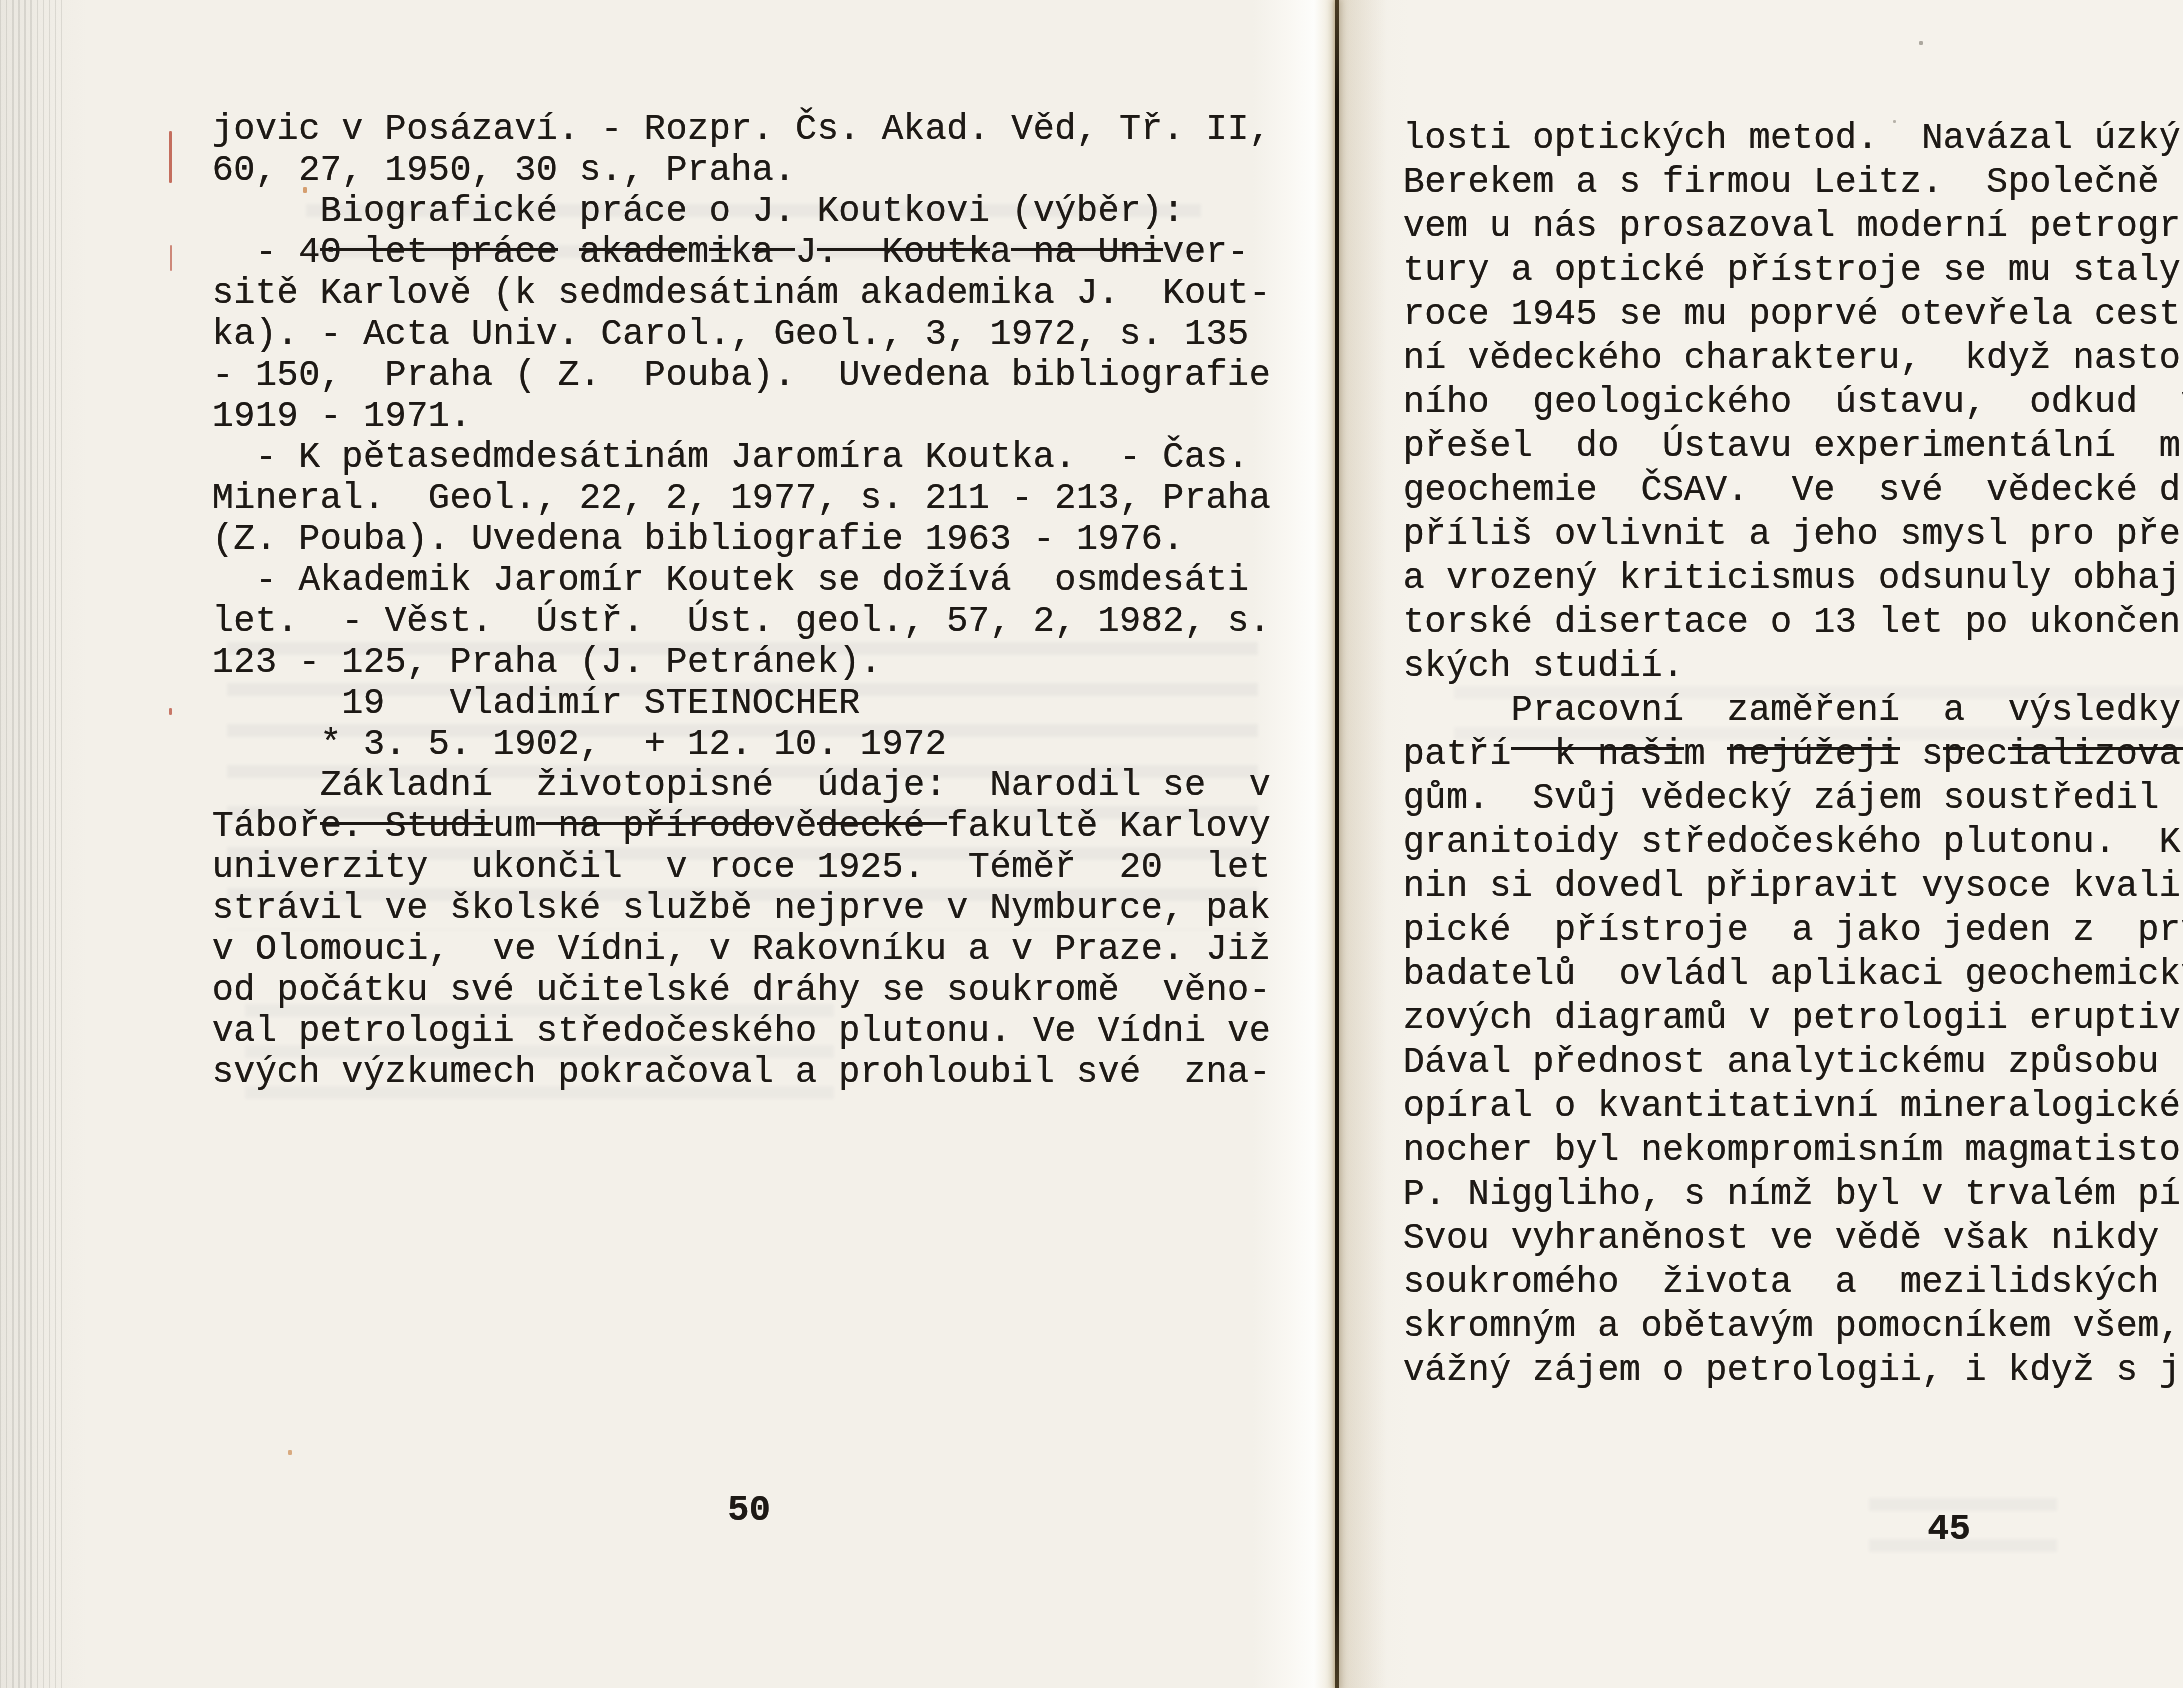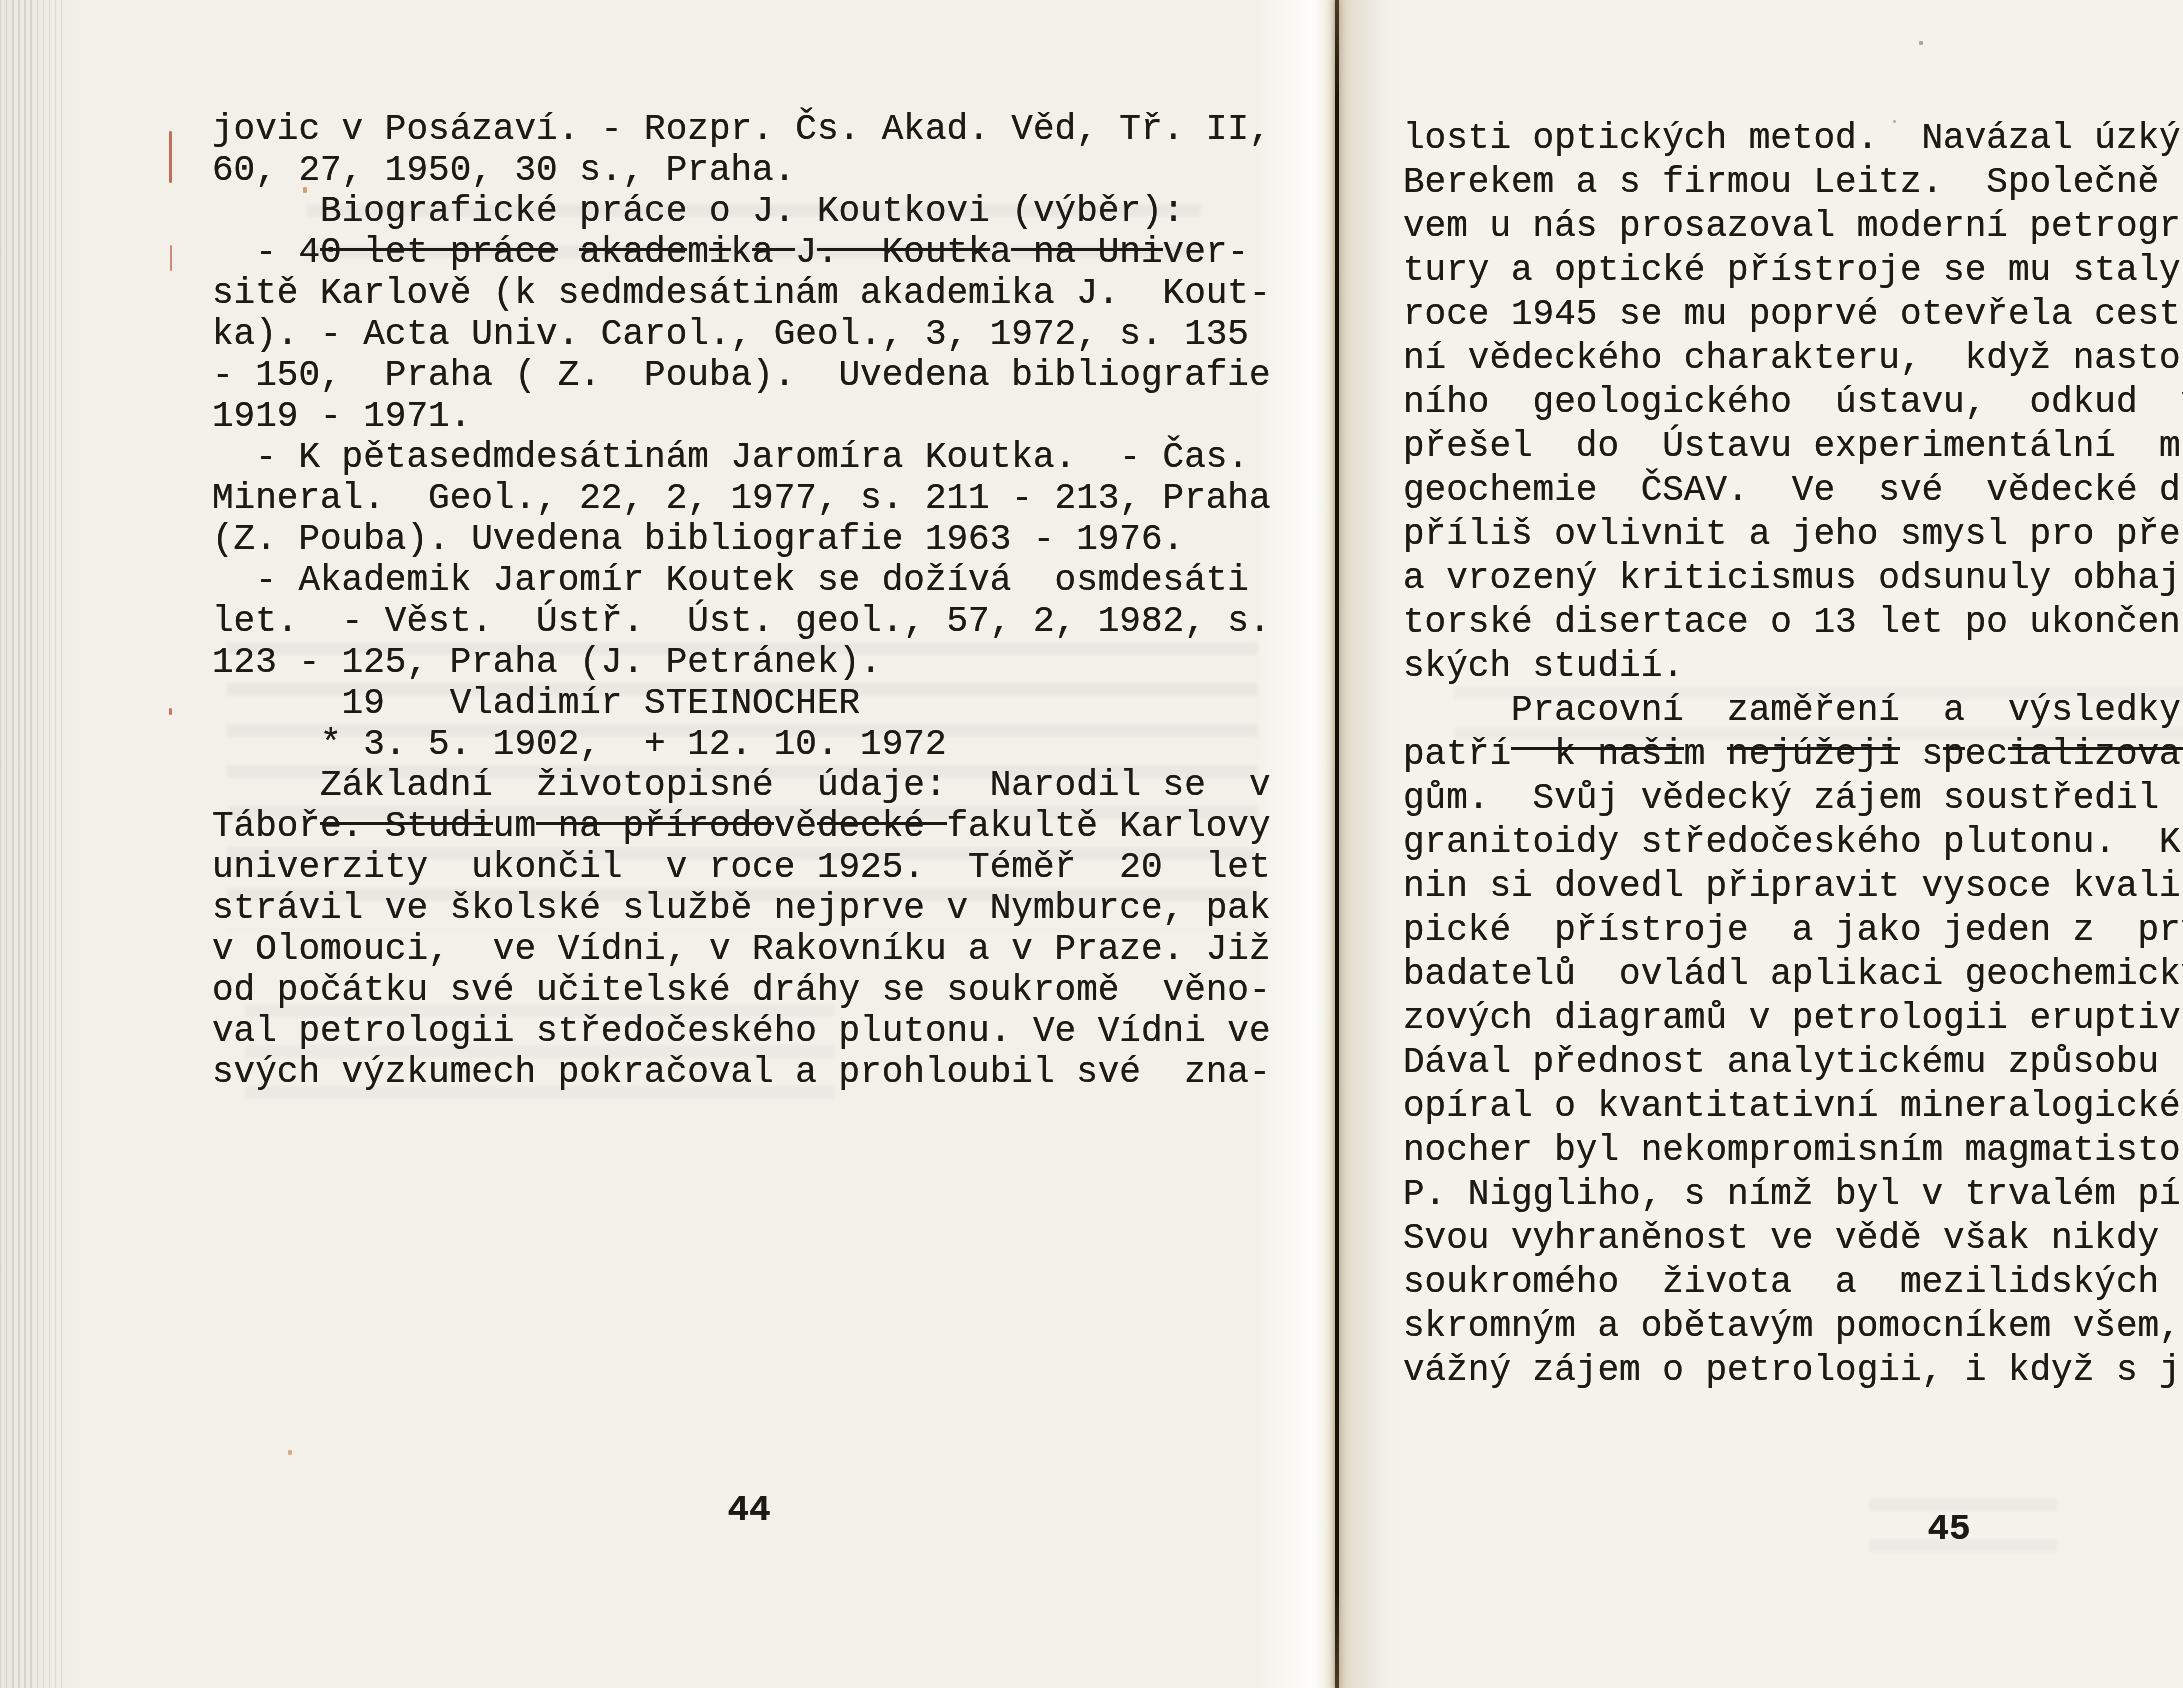--- a/index.html
+++ b/index.html
@@ -87,21 +87,21 @@
 
   <div class="ghost" id="ghost-1"></div>
   <div class="ghost" id="ghost-2"></div>
   <div class="ghost" id="ghost-3"></div>
   <div class="ghost" id="ghost-4"></div>
   <div class="ghost" id="ghost-5"></div>
 
   <div class="textblock" id="left-lines"><div class="tl">jovic v Posázaví. - Rozpr. Čs. Akad. Věd, Tř. II,</div><div class="tl">60, 27, 1950, 30 s., Praha.</div><div class="tl"></div><div class="tl">     <span class="ul">Biografické</span> <span class="ul">práce</span> <span class="ul">o</span> <span class="ul">J.</span> <span class="ul">Koutkovi</span> <span class="ul">(výběr)</span>:</div><div class="tl">  - 40 let práce akademika J.  Koutka na Univer-</div><div class="tl">sitě Karlově (k sedmdesátinám akademika J.  Kout-</div><div class="tl">ka). - Acta Univ. Carol., Geol., 3, 1972, s. 135</div><div class="tl">- 150,  Praha ( Z.  Pouba).  Uvedena bibliografie</div><div class="tl">1919 - 1971.</div><div class="tl">  - K pětasedmdesátinám Jaromíra Koutka.  - Čas.</div><div class="tl">Mineral.  Geol., 22, 2, 1977, s. 211 - 213, Praha</div><div class="tl">(Z. Pouba). Uvedena bibliografie 1963 - 1976.</div><div class="tl">  - Akademik Jaromír Koutek se dožívá  osmdesáti</div><div class="tl">let.  - Věst.  Ústř.  Úst. geol., 57, 2, 1982, s.</div><div class="tl">123 - 125, Praha (J. Petránek).</div><div class="tl"></div><div class="tl"></div><div class="tl"></div><div class="tl"></div><div class="tl">      19   Vladimír STEINOCHER</div><div class="tl">     * 3. 5. 1902,  + 12. 10. 1972</div><div class="tl"></div><div class="tl"></div><div class="tl"></div><div class="tl">     <span class="ul">Základní</span>  <span class="ul">životopisné</span>  <span class="ul">údaje:</span>  Narodil se  v</div><div class="tl">Táboře. Studium na přírodovědecké fakultě Karlovy</div><div class="tl">univerzity  ukončil  v roce 1925.  Téměř  20  let</div><div class="tl">strávil ve školské službě nejprve v Nymburce, pak</div><div class="tl">v Olomouci,  ve Vídni, v Rakovníku a v Praze. Již</div><div class="tl">od počátku své učitelské dráhy se soukromě  věno-</div><div class="tl">val petrologii středočeského plutonu. Ve Vídni ve</div><div class="tl">svých výzkumech pokračoval a prohloubil své  zna-</div></div>
   <div class="textblock" id="right-lines"><div class="tl">losti optických metod.  Navázal úzký kontakt s M.</div><div class="tl">Berekem a s firmou Leitz.  Společně s prof. Orlo-</div><div class="tl">vem u nás prosazoval moderní petrografické apara-</div><div class="tl">tury a optické přístroje se mu staly koníčkem.  V</div><div class="tl">roce 1945 se mu poprvé otevřela cesta k zaměstná-</div><div class="tl">ní vědeckého charakteru,  když nastoupil do Stát-</div><div class="tl">ního  geologického  ústavu,  odkud  v  roce  1969</div><div class="tl">přešel  do  Ústavu experimentální  mineralogie  a</div><div class="tl">geochemie  ČSAV.  Ve  své  vědecké dráze se nedal</div><div class="tl">příliš ovlivnit a jeho smysl pro přesnost v práci</div><div class="tl">a vrozený kriticismus odsunuly obhajobu jeho dok-</div><div class="tl">torské disertace o 13 let po ukončení vysokoškol-</div><div class="tl">ských studií.</div><div class="tl"></div><div class="tl">     <span class="ul">Pracovní</span>  <span class="ul">zaměření</span>  <span class="ul">a</span>  <span class="ul">výsledky:</span>  Steinocher</div><div class="tl">patří  k našim nejúžeji specializovaným  petrolo-</div><div class="tl">gům.  Svůj vědecký zájem soustředil především  na</div><div class="tl">granitoidy středočeského plutonu.  Ke studiu hor-</div><div class="tl">nin si dovedl připravit vysoce kvalitní mikrosko-</div><div class="tl">pické  přístroje  a jako jeden z  prvních  našich</div><div class="tl">badatelů  ovládl aplikaci geochemických dat a fá-</div><div class="tl">zových diagramů v petrologii eruptivních  hornin.</div><div class="tl">Dával přednost analytickému způsobu práce,  který</div><div class="tl">opíral o kvantitativní mineralogické údaje. Stei-</div><div class="tl">nocher byl nekompromisním magmatistou a zastáncem</div><div class="tl">P. Niggliho, s nímž byl v trvalém písemném styku.</div><div class="tl">Svou vyhraněnost ve vědě však nikdy nepromítal do</div><div class="tl">soukromého  života  a  mezilidských  vztahů.  Byl</div><div class="tl">skromným a obětavým pomocníkem všem,  kteří  měli</div><div class="tl">vážný zájem o petrologii, i když s jeho vědeckými</div></div>
 
-  <div class="pagenum" id="page-num-left">44</div>
+  <div class="pagenum" id="page-num-left">50</div>
   <div class="pagenum" id="page-num-right">45</div>
 
   <div class="speck" id="speck-1"></div>
   <div class="speck" id="speck-2"></div>
   <div class="speck" id="speck-3"></div>
   <div class="speck" id="speck-4"></div>
   <div class="speck" id="speck-5"></div>
   <div class="speck" id="speck-6"></div>
   <div class="speck" id="speck-7"></div>
 

